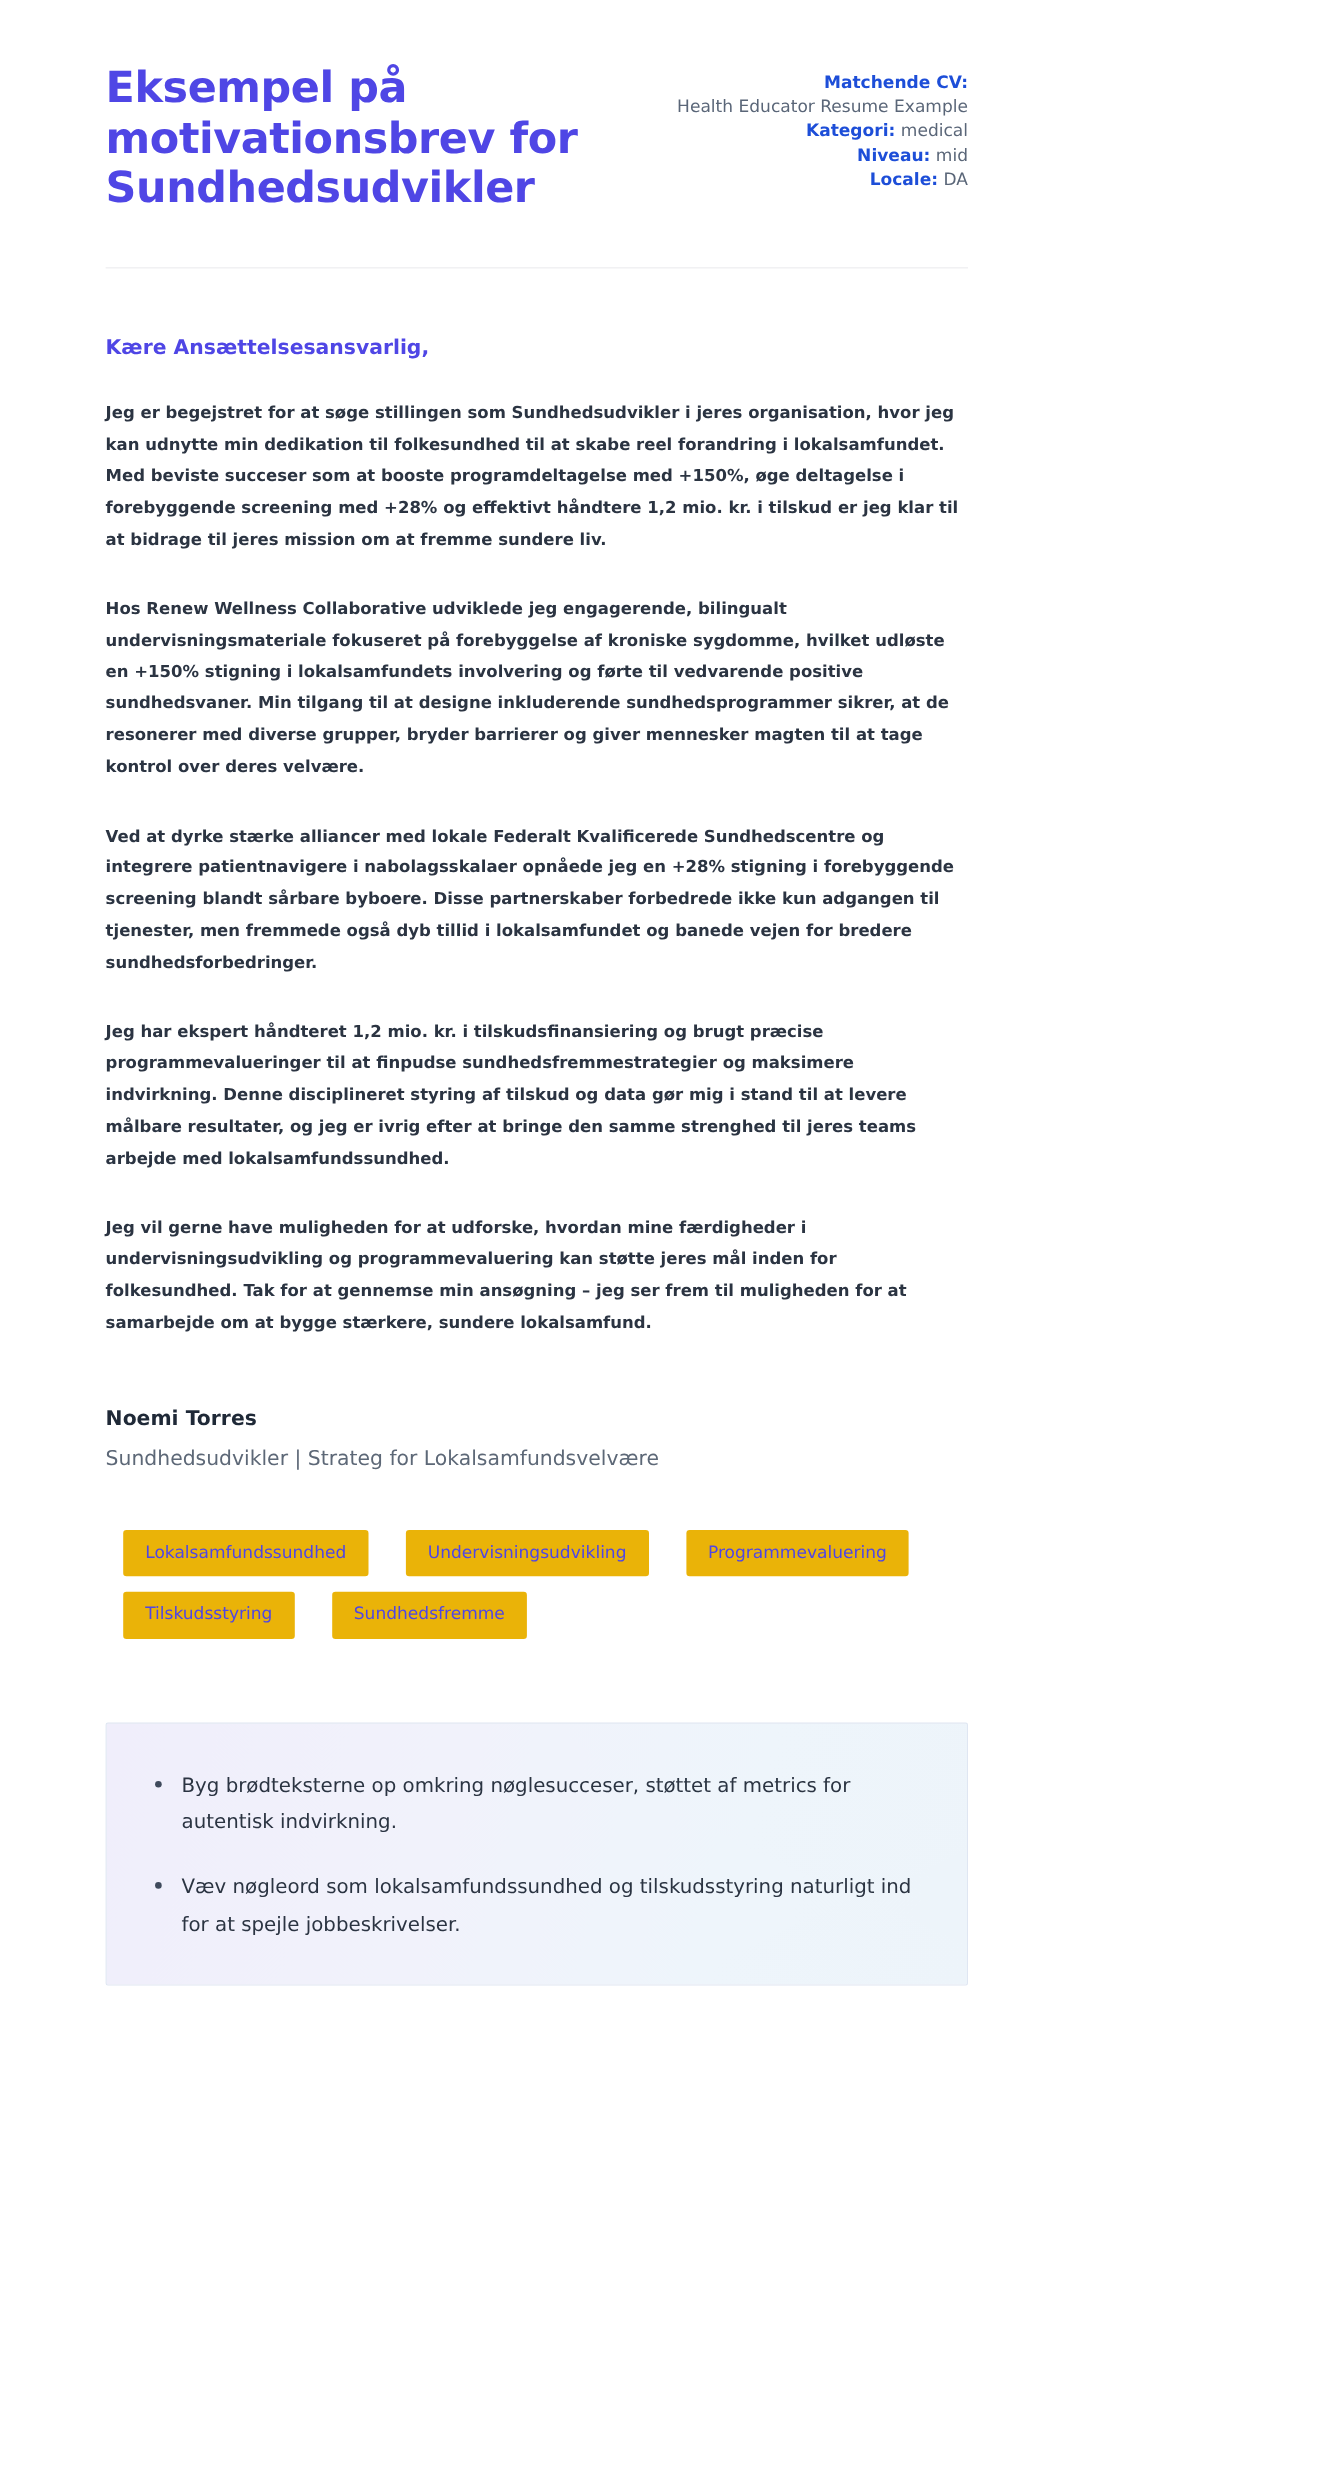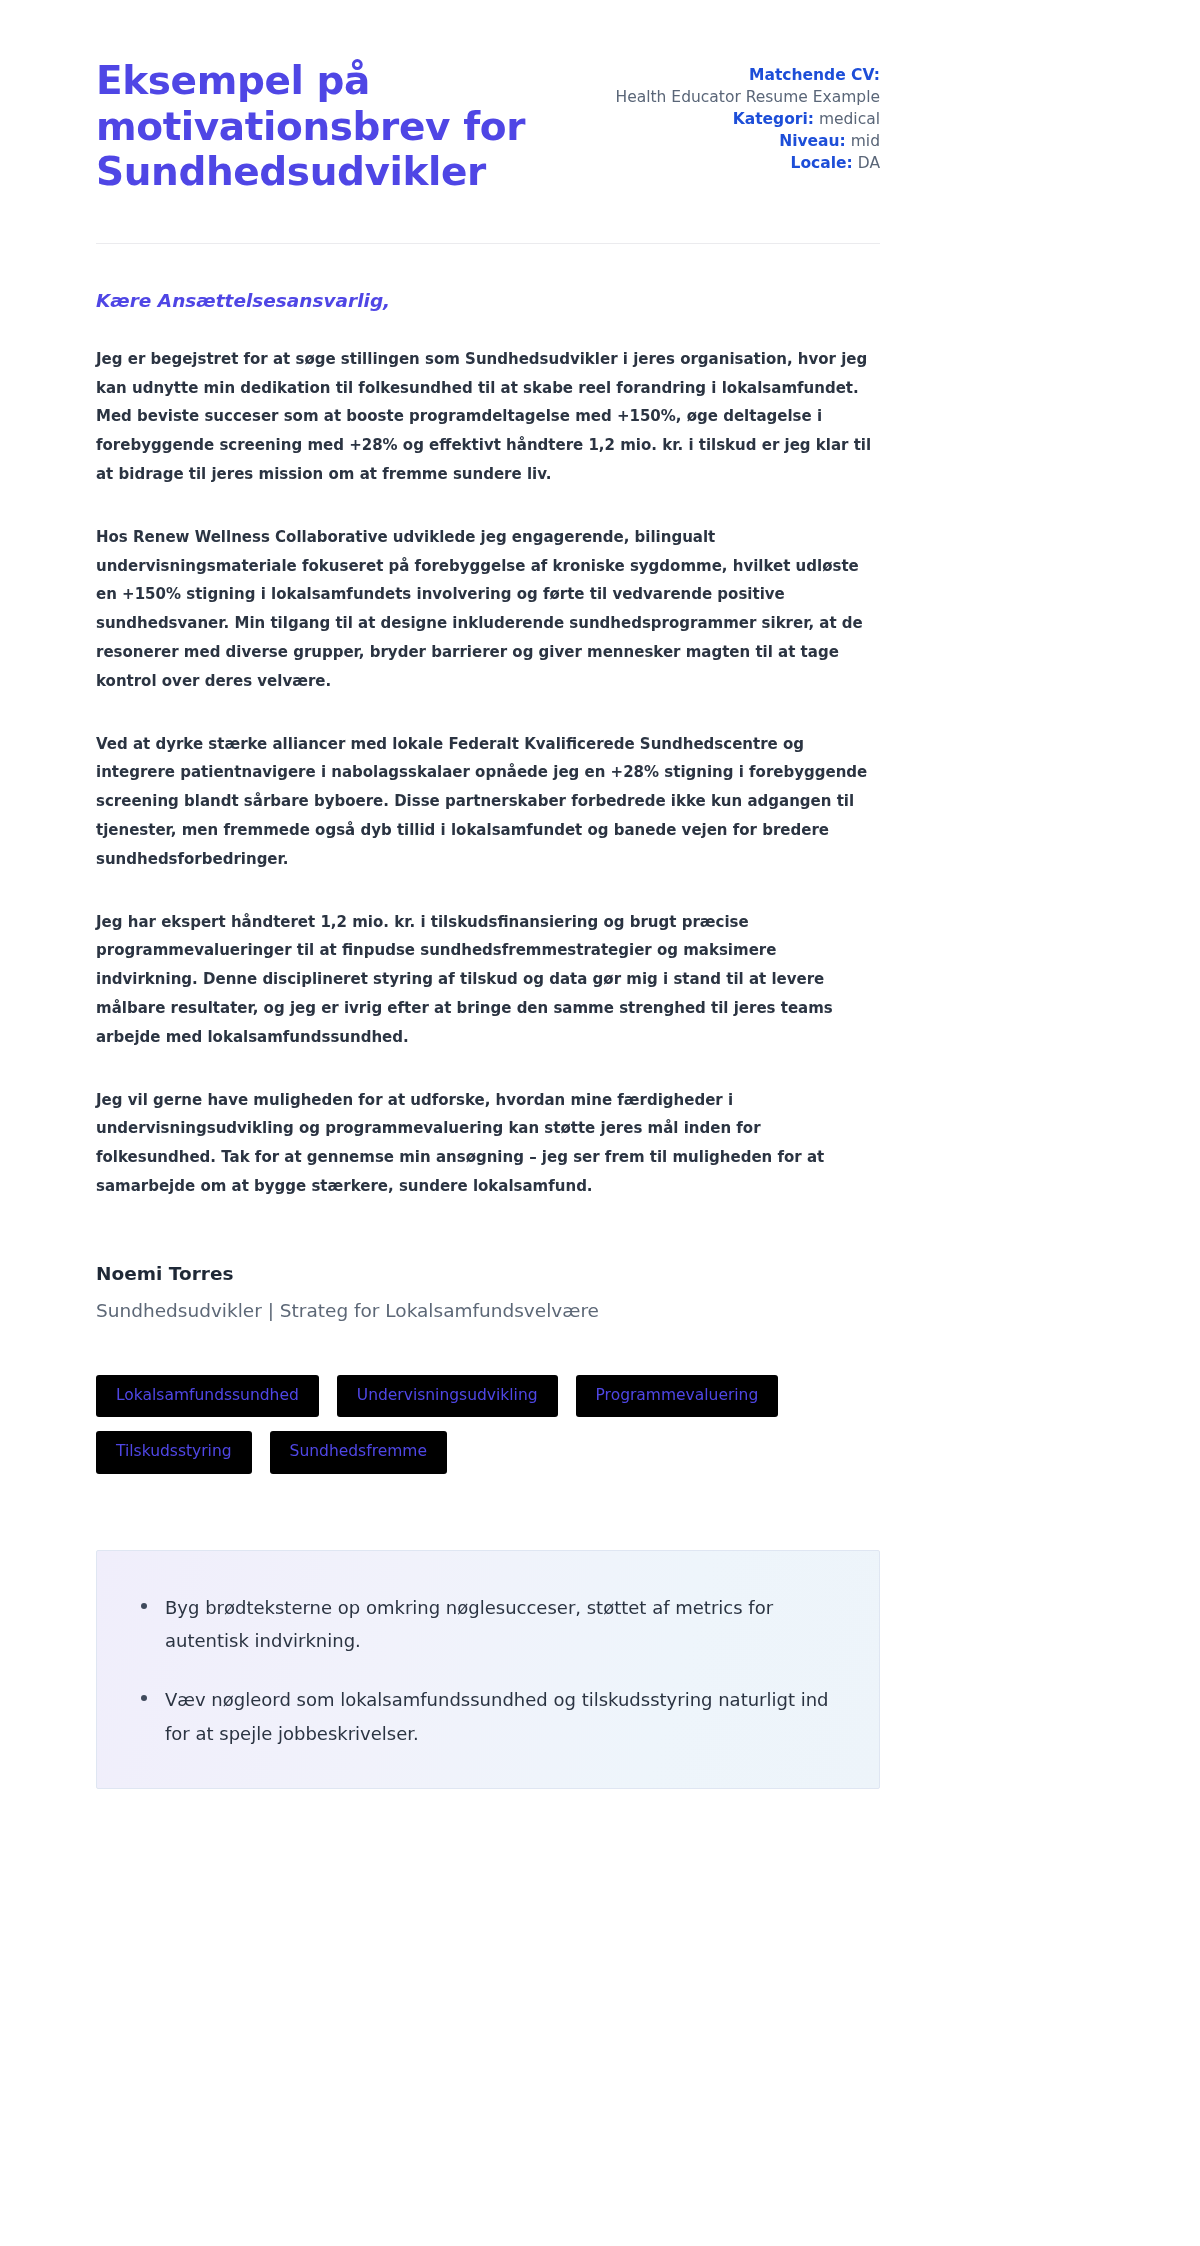--- a/index.html
+++ b/index.html
@@ -71,22 +71,21 @@
     margin: 38px 0 0 0;
   }
 
   
   .letter { padding-top: 46px; }
 
   .salutation {
     font-size: 18.5px;
     font-weight: 700;
     color: #4f46e5;
-    margin: 0 0 34px 0;
-    font-style: italic;
+    margin: 16px 0 34px 0;
   }
 
   .letter p.body-par {
     font-size: 15px;
     line-height: 1.92;
     color: #2b3442;
     margin: 0 0 34px 0;
     max-width: 1000px;
     font-weight: 700;
   }
@@ -108,27 +107,28 @@
 
   
   .tags {
     display: flex;
     flex-wrap: wrap;
     gap: 14px 18px;
     padding-top: 54px;
     max-width: 900px;
   }
   .tag {
-    background: #000000;
+    background: #eab308;
     color: #4f46e5;
     font-size: 15.5px;
     line-height: 1;
     padding: 13px 20px 14px 20px;
     border-radius: 3px;
     white-space: nowrap;
+    margin-left: 16px;
   }
 
   
   .tips-card {
     margin-top: 76px;
     margin-bottom: 70px;
     background: linear-gradient(105deg, #f0eefb 0%, #f1f2fb 38%, #eef5fb 72%, #edf4fa 100%);
     border: 1px solid #dfe6f2;
     border-radius: 2px;
     padding: 40px 44px 38px 34px;

